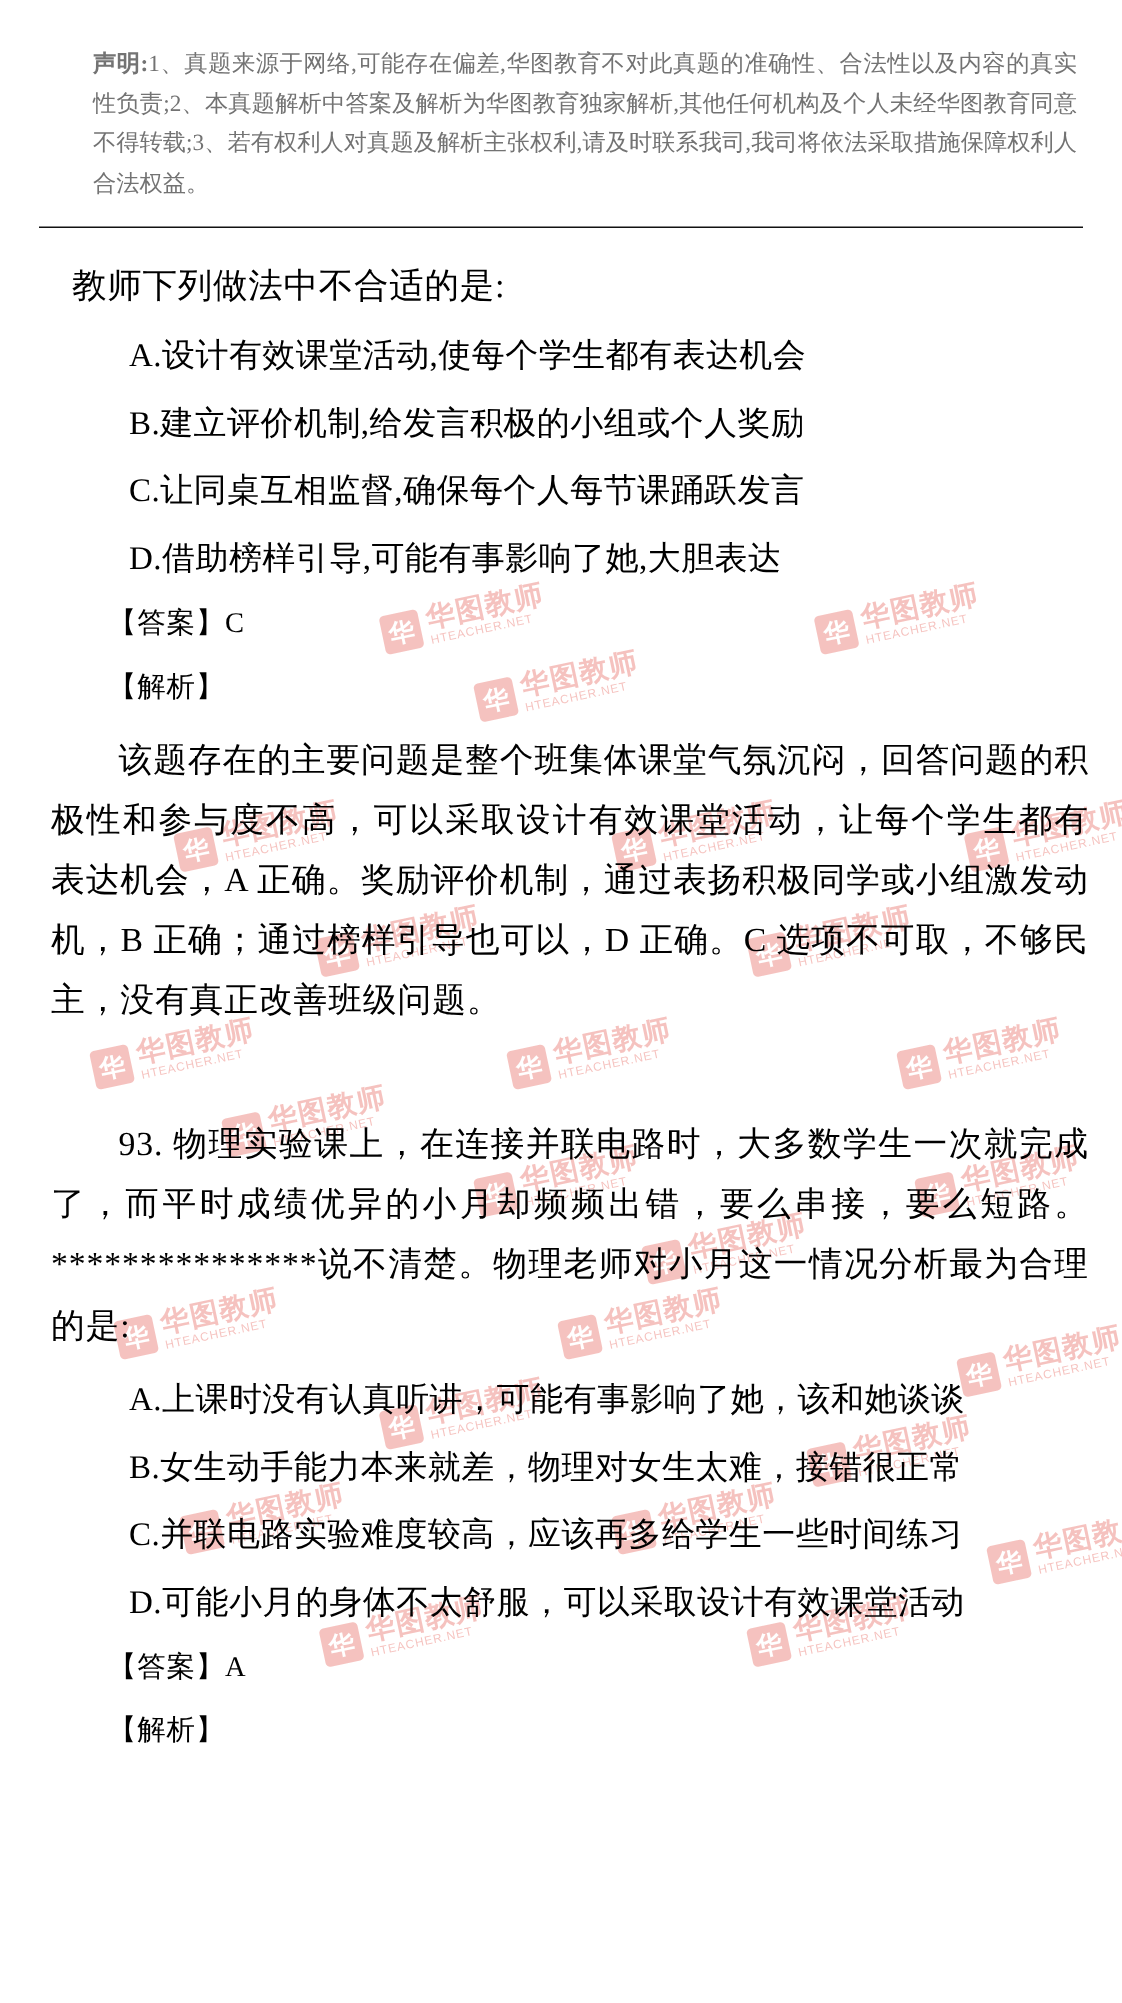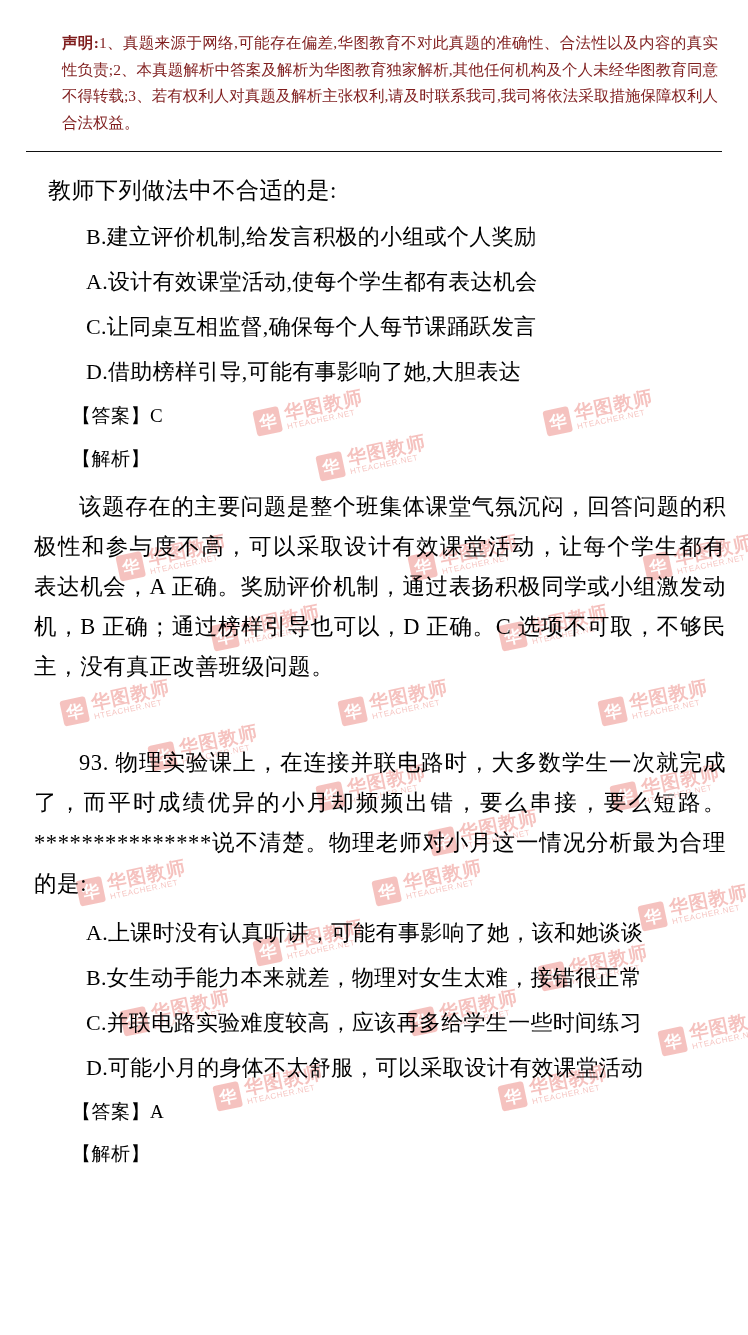--- a/index.html
+++ b/index.html
@@ -18,21 +18,21 @@
   .page {
     position: relative;
     width: 748px;
     min-height: 1335px;
     box-sizing: border-box;
     padding: 0;
   }
 
   
   .disclaimer {
-    color: #7f1d1d;
+    color: #737373;
     font-size: 15.5px;
     line-height: 1.72;
     padding: 30px 30px 0 62px;
     text-align: justify;
     font-family: "Liberation Serif", "DejaVu Serif", serif;
     position: relative;
     z-index: 3;
   }
   .disclaimer .lead {
     font-weight: bold;
@@ -321,22 +321,22 @@
   <div class="disclaimer">
     <span class="lead">声明:</span><span>1、真题来源于网络,可能存在偏差,华图教育不对此真题的准确性、合法性以及内容的真实性负责;2、本真题解析中答案及解析为华图教育独家解析,其他任何机构及个人未经华图教育同意不得转载;3、若有权利人对真题及解析主张权利,请及时联系我司,我司将依法采取措施保障权利人合法权益。</span>
   </div>
 
   <hr class="rule">
 
   <div class="content">
 
     <div class="q-stem">教师下列做法中不合适的是:</div>
 
+    <div class="opt">A.设计有效课堂活动,使每个学生都有表达机会</div>
     <div class="opt">B.建立评价机制,给发言积极的小组或个人奖励</div>
-    <div class="opt">A.设计有效课堂活动,使每个学生都有表达机会</div>
     <div class="opt">C.让同桌互相监督,确保每个人每节课踊跃发言</div>
     <div class="opt">D.借助榜样引导,可能有事影响了她,大胆表达</div>
 
     <div class="tag">【答案】C</div>
     <div class="tag">【解析】</div>
 
     <div class="para">该题存在的主要问题是整个班集体课堂气氛沉闷，回答问题的积极性和参与度不高，可以采取设计有效课堂活动，让每个学生都有表达机会，A 正确。奖励评价机制，通过表扬积极同学或小组激发动机，B 正确；通过榜样引导也可以，D 正确。C 选项不可取，不够民主，没有真正改善班级问题。</div>
 
     <div class="spacer"></div>
 

